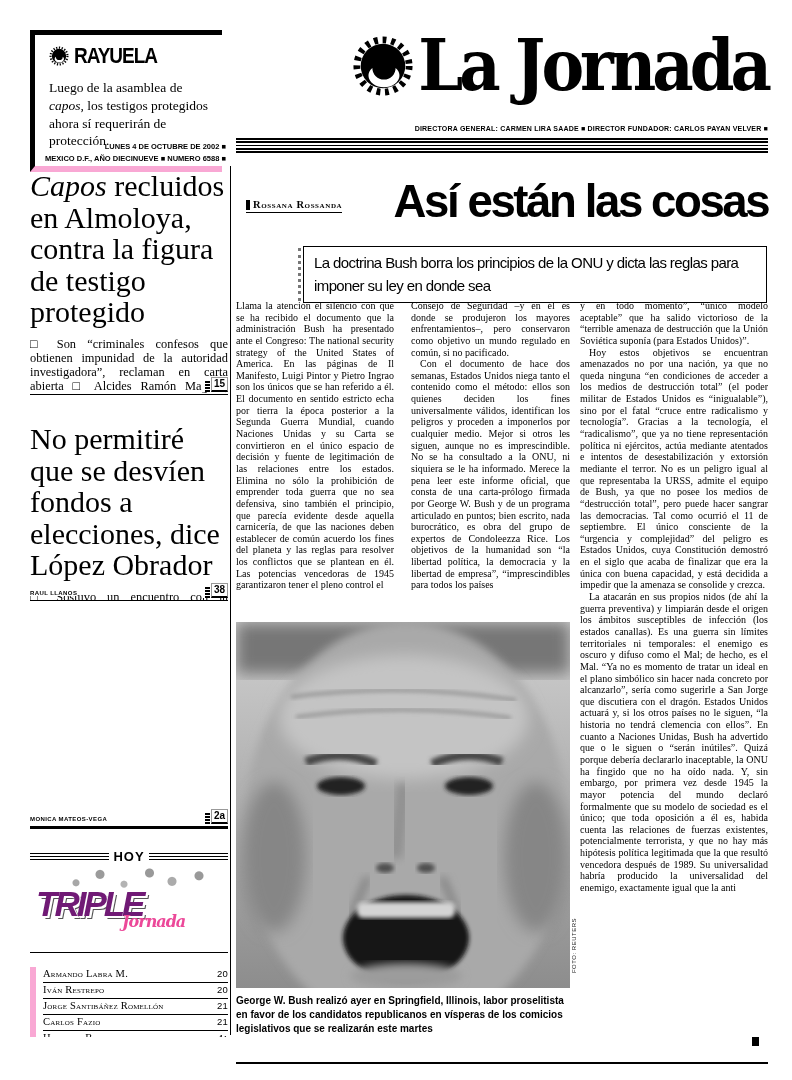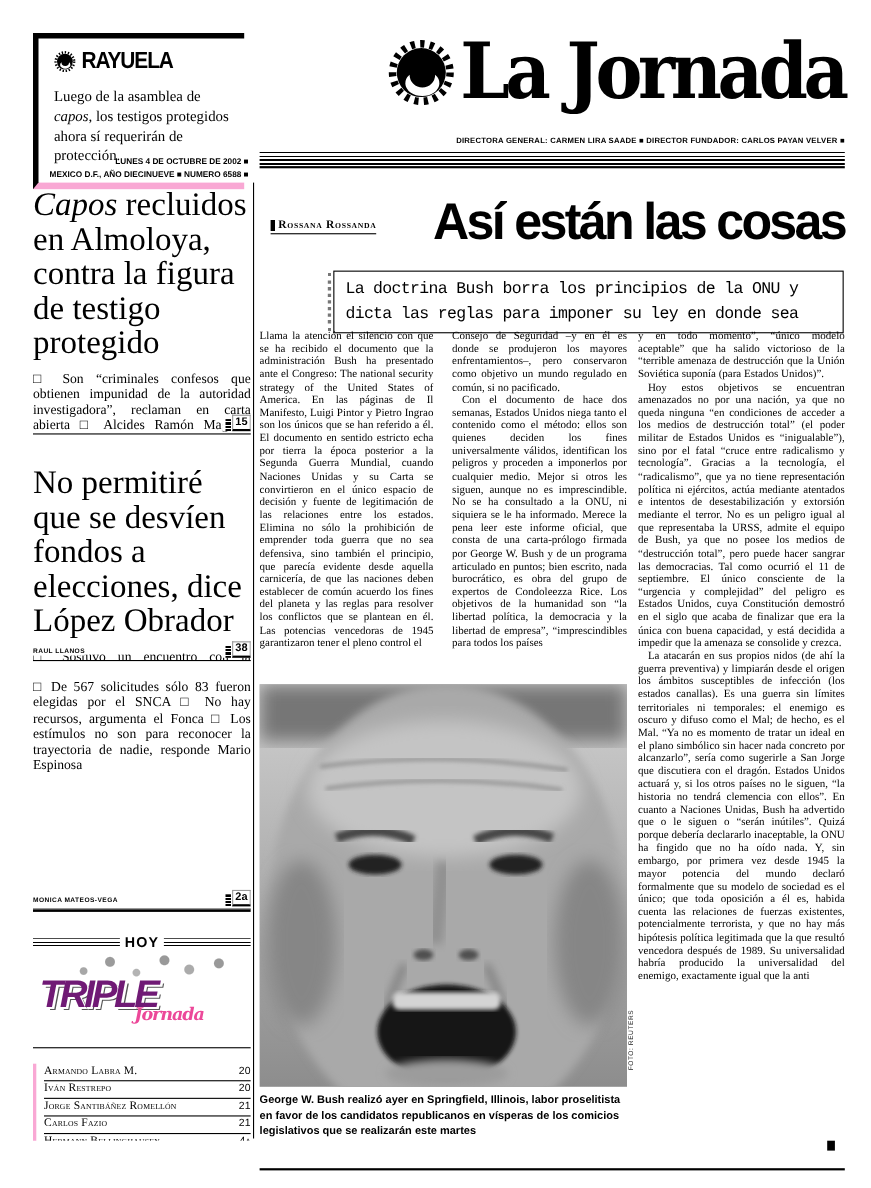--- a/index.html
+++ b/index.html
@@ -62,37 +62,37 @@
       radial-gradient(circle at 40% 65%, #9a9a9a 0 3px, transparent 4px),
       radial-gradient(circle at 57% 25%, #777 0 4px, transparent 5px),
       radial-gradient(circle at 72% 55%, #8f8f8f 0 4px, transparent 5px),
       radial-gradient(circle at 90% 35%, #777 0 4px, transparent 5px);}
   .triple-word{position:absolute;left:6px;top:18px;font-family:"Liberation Sans",sans-serif;
     font-weight:bold;font-style:italic;font-size:35px;letter-spacing:-3px;color:#701a75;
     text-shadow:2px 2px 0 #fff,3px 3px 0 #555;}
   .jornada-word{position:absolute;left:92px;top:46px;font-family:"DejaVu Serif",serif;
     font-weight:bold;font-style:italic;font-size:16px;color:#ec4899;letter-spacing:-1px;}
   .hoy-divider{border-top:1px solid #000;margin:2px 0 6px;}
-  .columnists{border-left:3px solid #f9a8d4;padding-left:7px;margin-top:14px;}
+  .columnists{border-left:6px solid #f9a8d4;padding-left:7px;margin-top:14px;}
   .col-row{display:flex;justify-content:space-between;align-items:baseline;
     border-bottom:1px solid #000;font-size:10.5px;line-height:1.42;font-variant:small-caps;
     letter-spacing:.2px;}
   .col-page{font-family:"Liberation Sans",sans-serif;font-weight:normal;font-size:9.5px;}
 
   
   #vdivider{left:230px;top:166px;width:1px;height:869px;background:#000;}
   #main-byline{left:246px;top:199px;display:flex;align-items:center;gap:3px;
     border-bottom:1px solid #000;padding-bottom:2px;font-size:10.5px;font-weight:bold;
     letter-spacing:.6px;font-variant:small-caps;}
   .bar-glyph{width:4px;height:10px;background:#000;display:inline-block;}
   #main-headline{right:24px;top:173px;font-family:"Liberation Sans",sans-serif;font-weight:bold;
     font-size:47px;letter-spacing:-2.5px;white-space:nowrap;transform:scaleX(.97);
     transform-origin:right;}
   #deck{left:303px;top:246px;width:464px;box-sizing:border-box;border:1px solid #000;
-    padding:5px 8px 5px 10px;font-family:Liberation Mono, monospace;font-size:15px;
+    padding:5px 8px 5px 10px;font-family:Liberation Sans, sans-serif;font-size:15px;
     line-height:1.5;letter-spacing:-.6px;}
   #deck::before{content:"";position:absolute;left:-6px;top:1px;bottom:1px;
     border-left:3px dotted #777;}
 
   .bodycol{position:absolute;top:300px;font-size:10px;line-height:1.165;text-align:justify;
     overflow:hidden;}
   .bodycol p{margin:0;text-indent:9px;}
   .bodycol p:first-child{text-indent:0;}
   #col1{left:236px;width:158px;height:318px;}
   #col2{left:411px;width:159px;height:318px;}
@@ -152,21 +152,20 @@
   <h2 class="lhead"><span>No permitiré que se desvíen fondos a elecciones, dice López Obrador</span></h2>
   <div class="summary">□ Sostuvo un encuentro con la dirigencia del PRD capitalino □ Expresa que se mantendrá ajeno al proceso de selección de candidatos del sol azteca</div>
   <span class="byline">RAUL LLANOS</span>
   <span class="page-marker">
       <span class="pm-icon"></span>
       <span class="pm-num">38</span>
     </span>
 </div>
 
 <div class="abs left-art" id="art3">
-  <div class="summary">□ De 567 solicitudes sólo 83 fueron elegidas por el SNCA □ No hay recursos, argumenta el Fonca □ Los estímulos no son para reconocer la trayectoria de nadie, responde Mario Espinosa</div>
   <span class="byline">MONICA MATEOS-VEGA</span>
   <span class="page-marker">
       <span class="pm-icon"></span>
       <span class="pm-num">2a</span>
     </span>
 </div>
 
 <div class="abs" id="hoy">
   <div class="hoy-header">
     <span class="hlines"></span>

